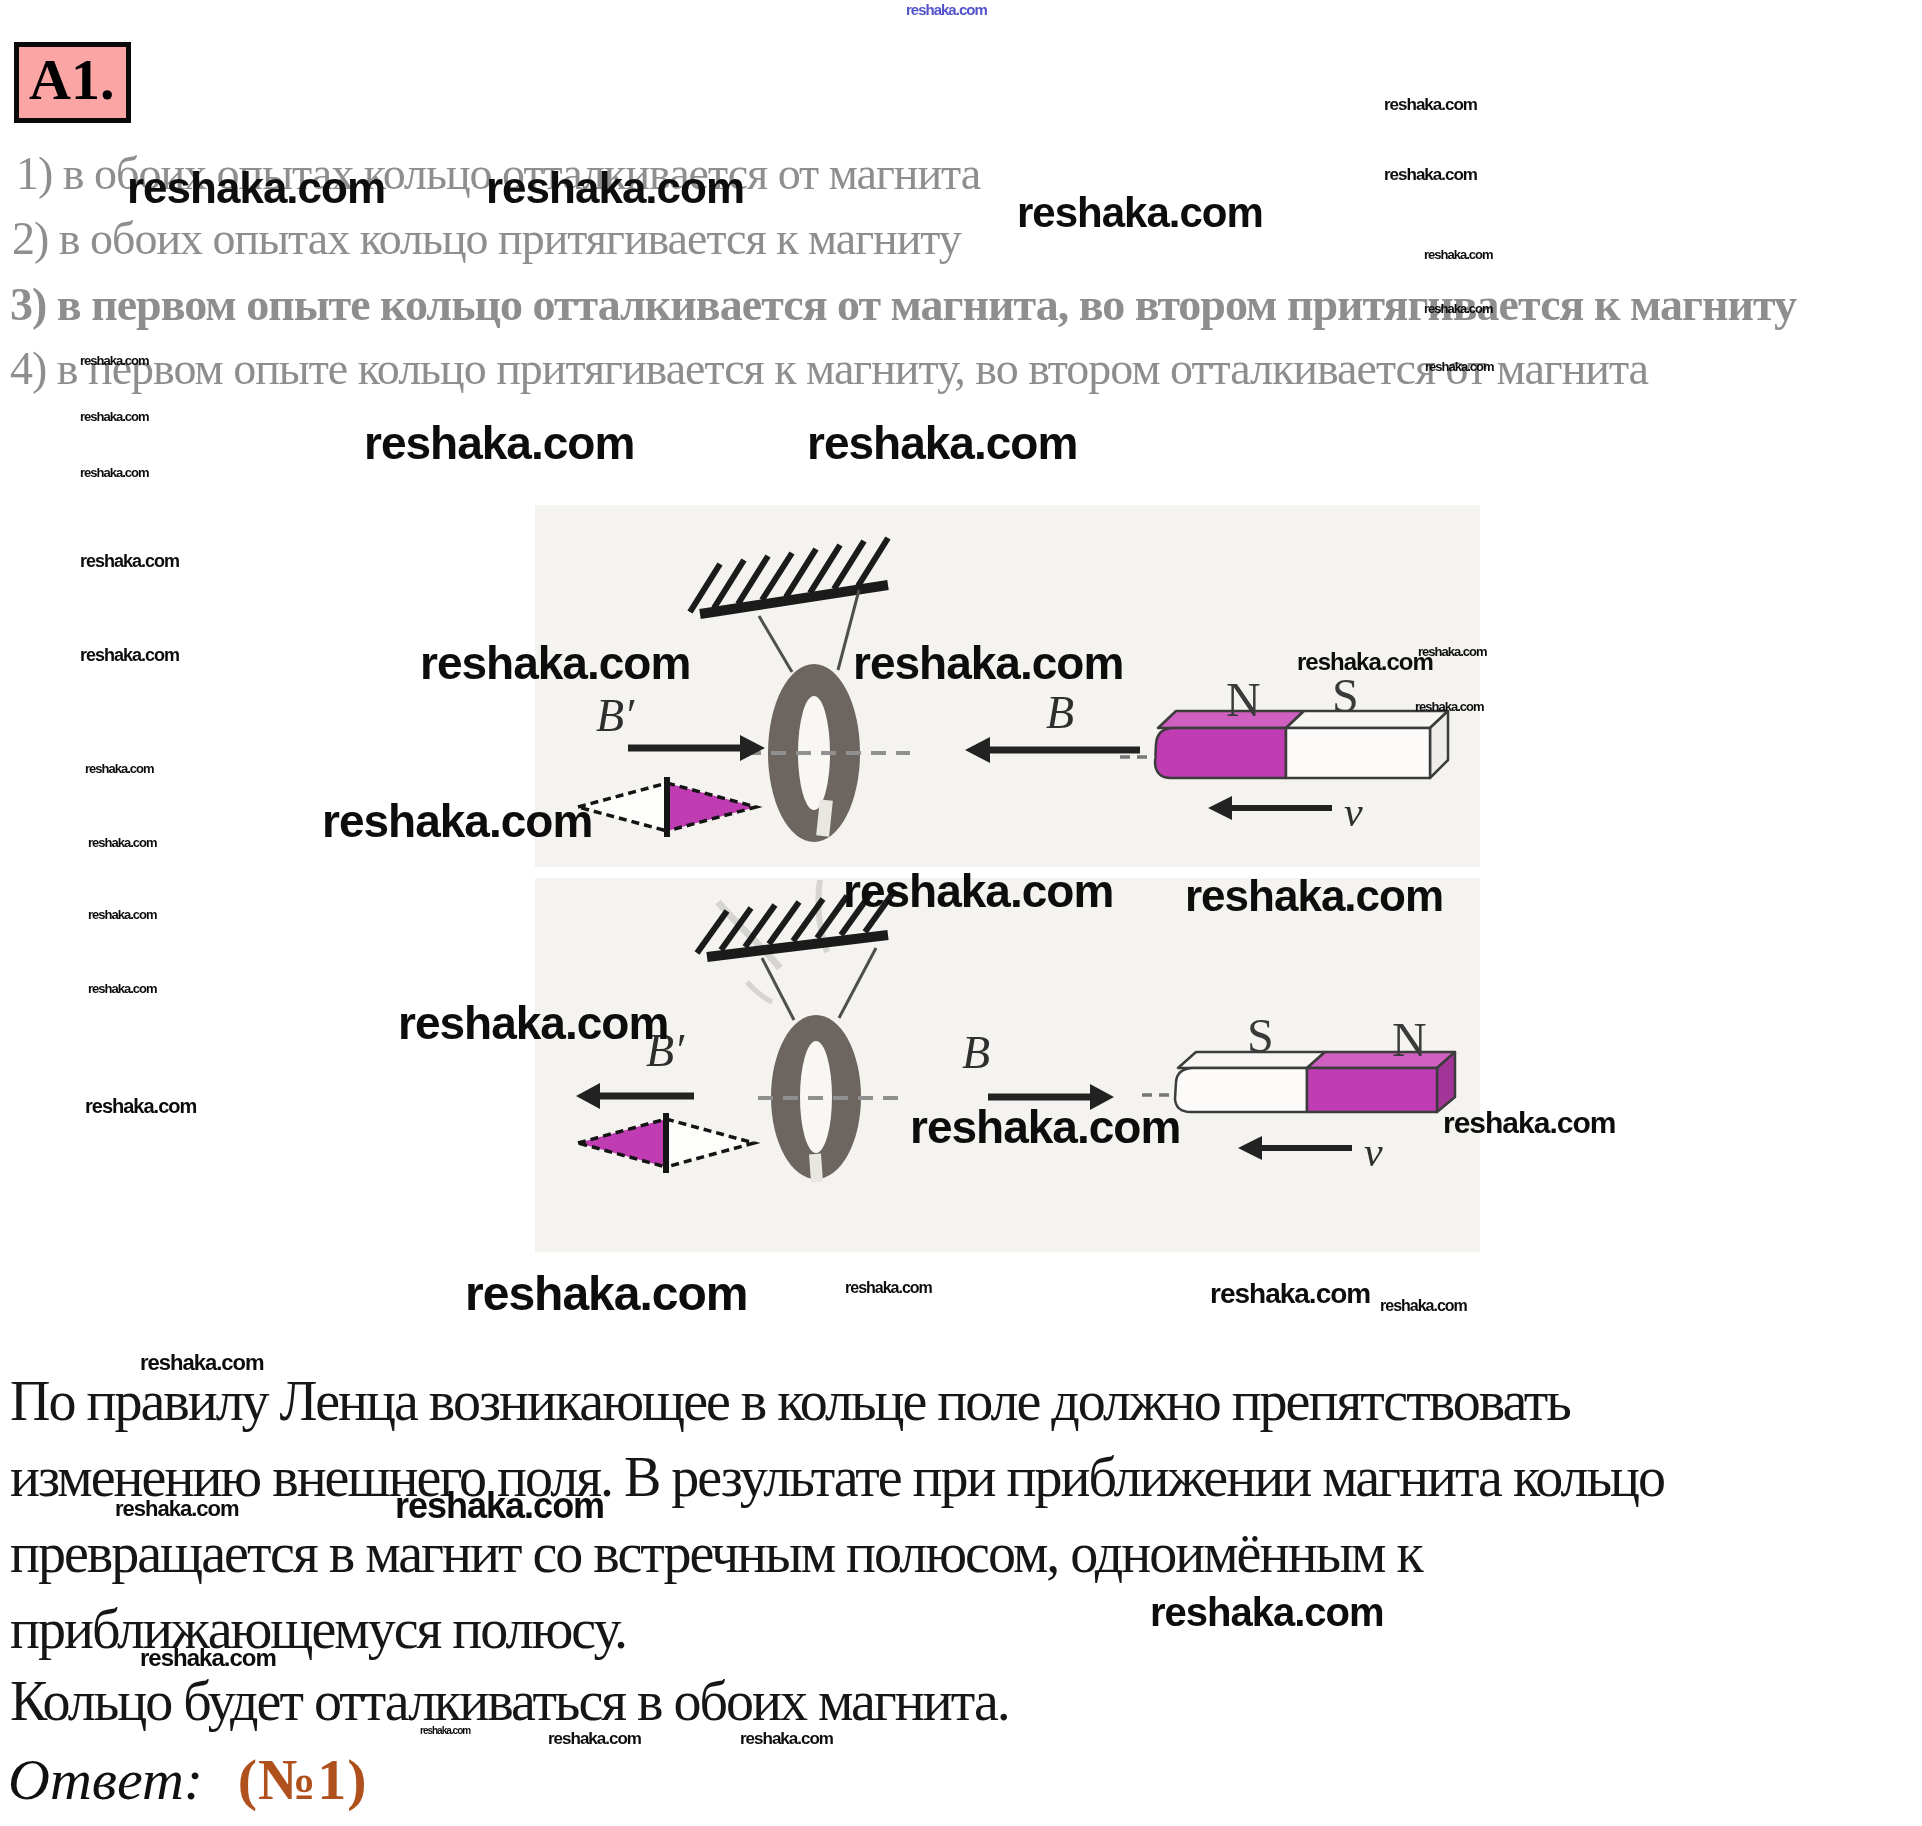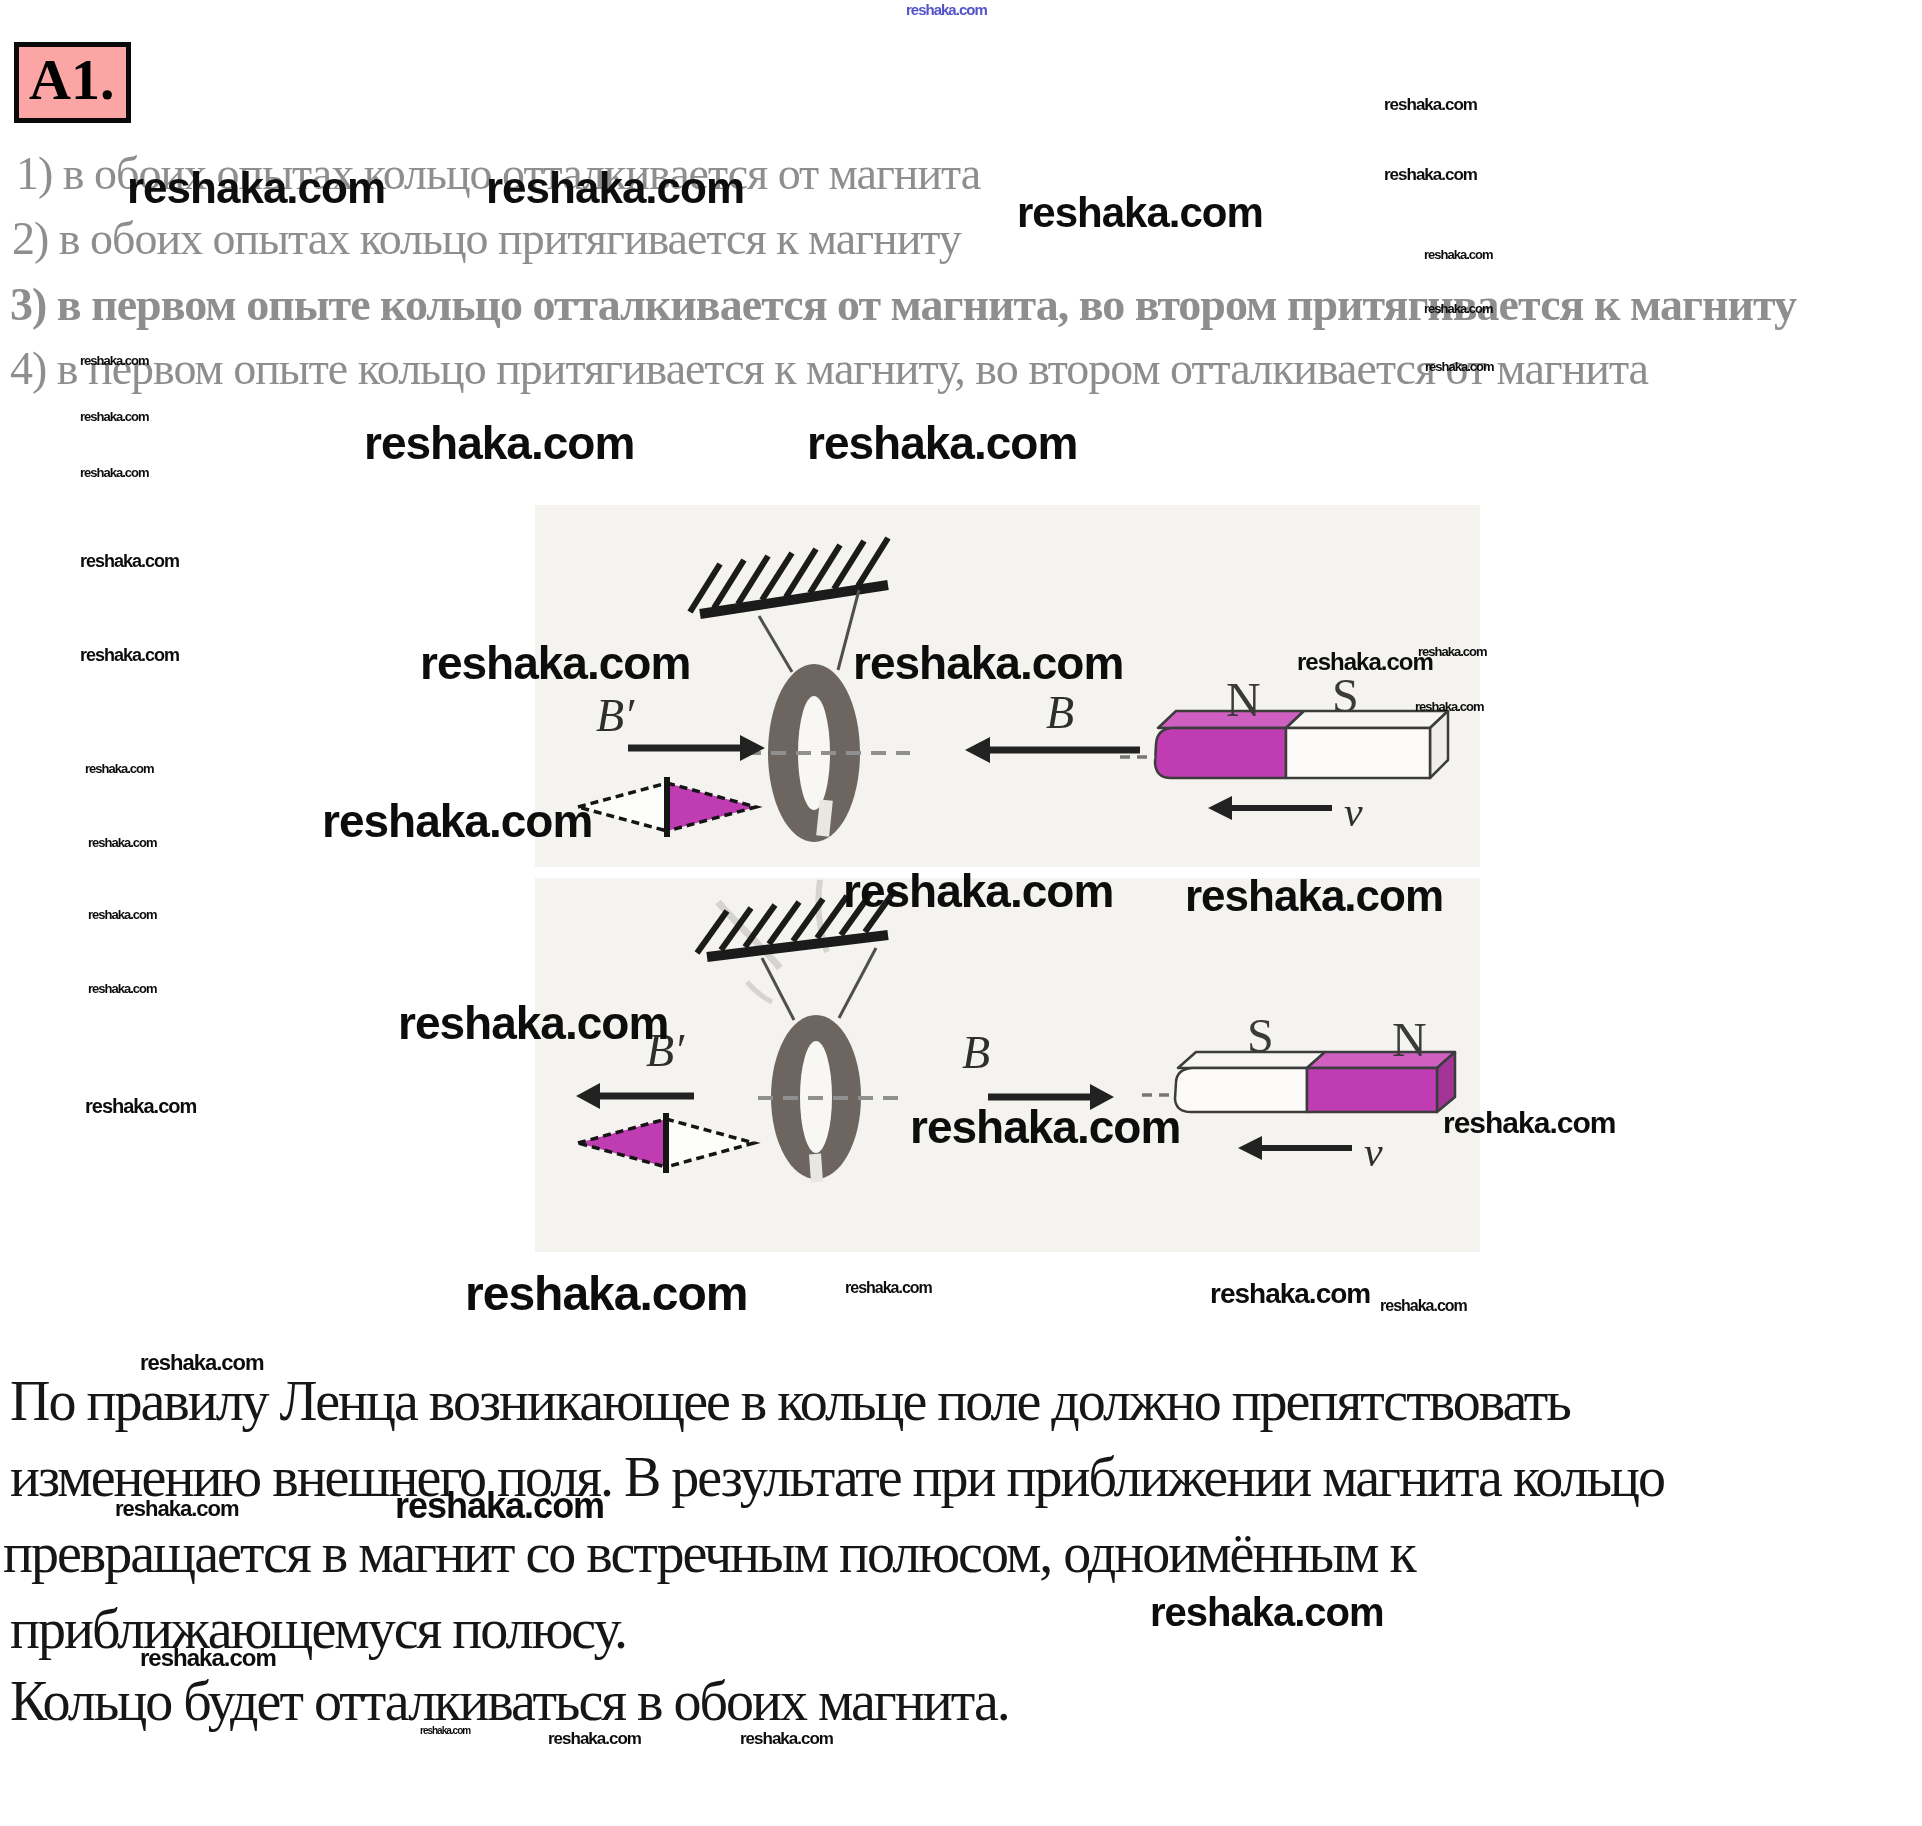--- a/index.html
+++ b/index.html
@@ -175,25 +175,29 @@
     <div id="options">
         <div class="opt" style="left: 16px; top: 150px;">1) в обоих опытах кольцо отталкивается от магнита</div>
         <div class="opt" style="left: 12px; top: 215px;">2) в обоих опытах кольцо притягивается к магниту</div>
         <div class="opt" style="left: 10px; top: 281px; font-weight: bold;">3) в первом опыте кольцо отталкивается от магнита, во втором притягивается к магниту</div>
         <div class="opt" style="left: 10px; top: 345px;">4) в первом опыте кольцо притягивается к магниту, во втором отталкивается от магнита</div>
       </div>
 
     <div id="solution-lines">
         <div class="sol" style="left: 10px; top: 1372px;">По правилу Ленца возникающее в кольце поле должно препятствовать</div>
         <div class="sol" style="left: 10px; top: 1448px;">изменению внешнего поля. В результате при приближении магнита кольцо</div>
-        <div class="sol" style="left: 3px; top: 1524px;">превращается в магнит со встречным полюсом, одноимённым к</div>
+        <div class="sol" style="left: 10px; top: 1524px;">превращается в магнит со встречным полюсом, одноимённым к</div>
         <div class="sol" style="left: 10px; top: 1600px;">приближающемуся полюсу.</div>
         <div class="sol" style="left: 10px; top: 1672px;">Кольцо будет отталкиваться в обоих магнита.</div>
       </div>
 
+    <div class="answer">
+      <span class="lbl">Ответ:</span>
+      <span class="val">(№1)</span>
+    </div>
   </div>
 
   <div class="wmlayer" id="wmlayer">
       <div class="wm" style="left: 906px; top: 2px; font-size: 15px; color: rgb(83, 83, 203);">reshaka.com</div>
       <div class="wm" style="left: 1384px; top: 96px; font-size: 17px;">reshaka.com</div>
       <div class="wm" style="left: 127px; top: 166px; font-size: 44px;">reshaka.com</div>
       <div class="wm" style="left: 486px; top: 166px; font-size: 44px;">reshaka.com</div>
       <div class="wm" style="left: 1017px; top: 192px; font-size: 42px;">reshaka.com</div>
       <div class="wm" style="left: 1384px; top: 166px; font-size: 17px;">reshaka.com</div>
       <div class="wm" style="left: 1424px; top: 248px; font-size: 13px;">reshaka.com</div>

